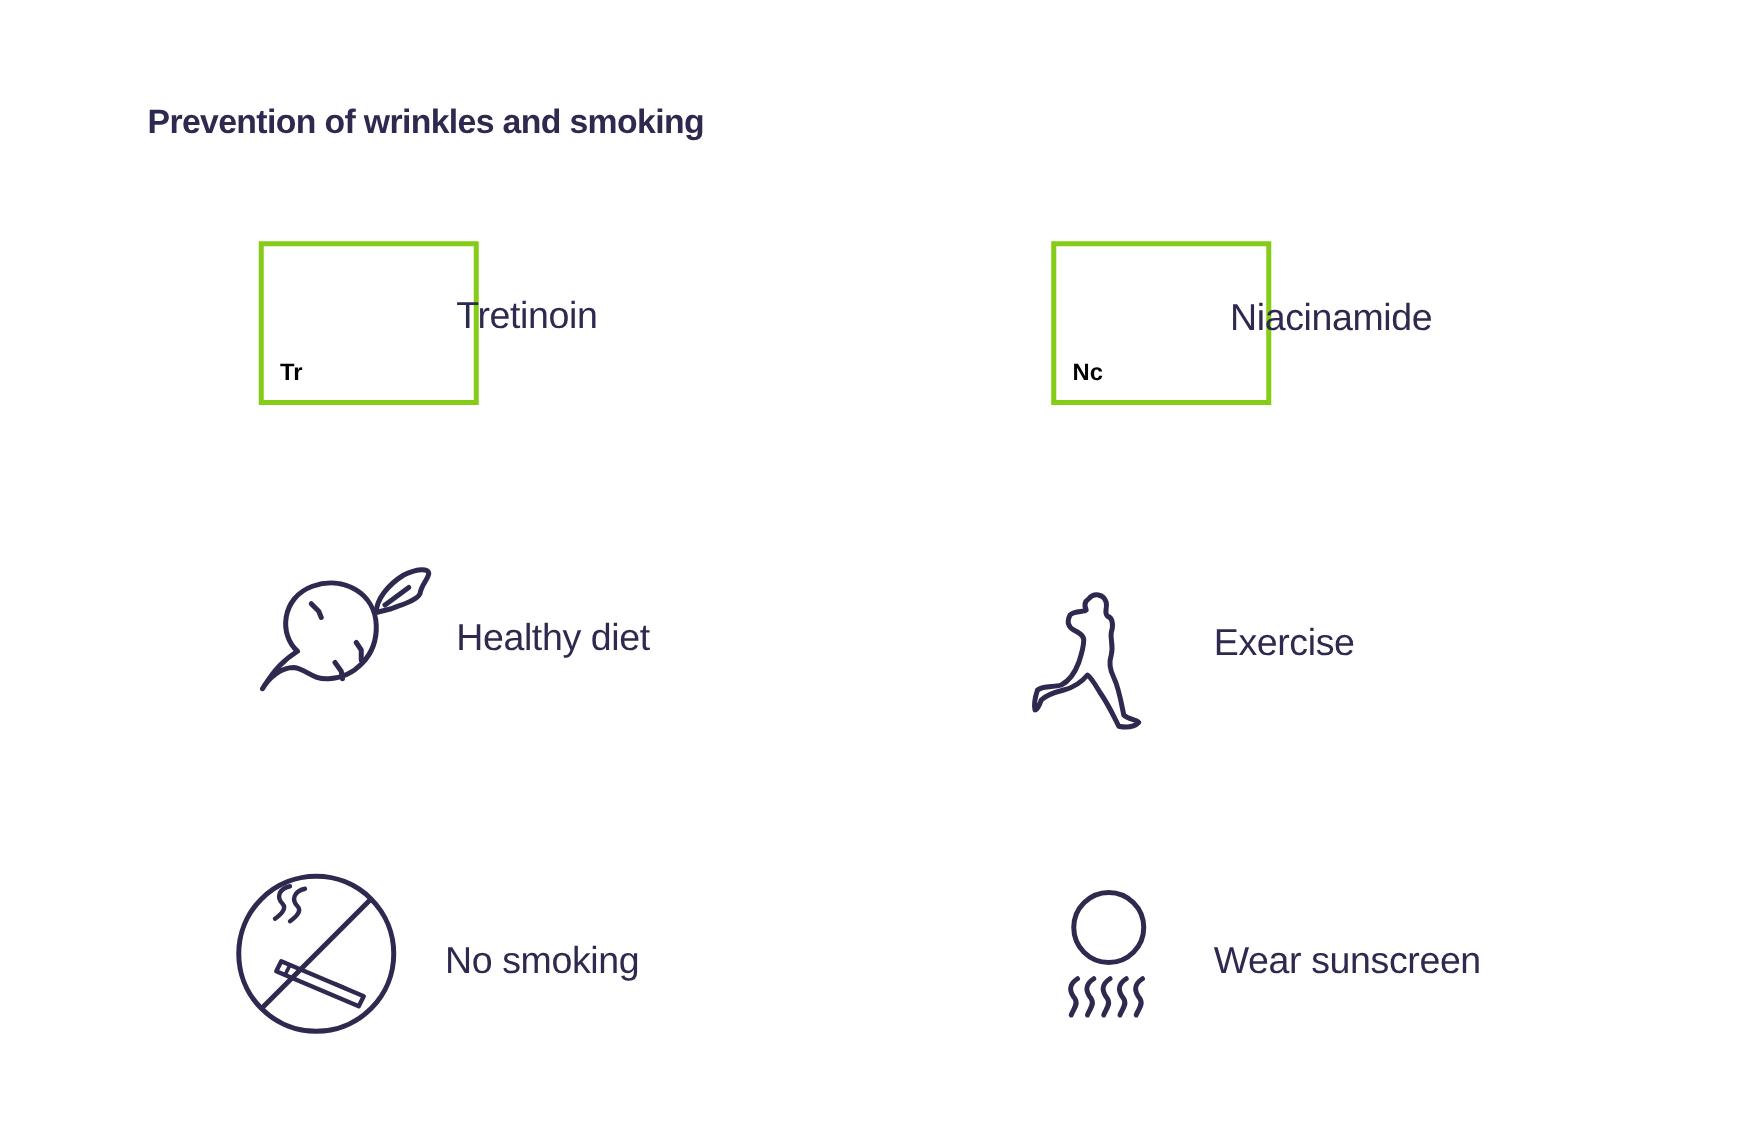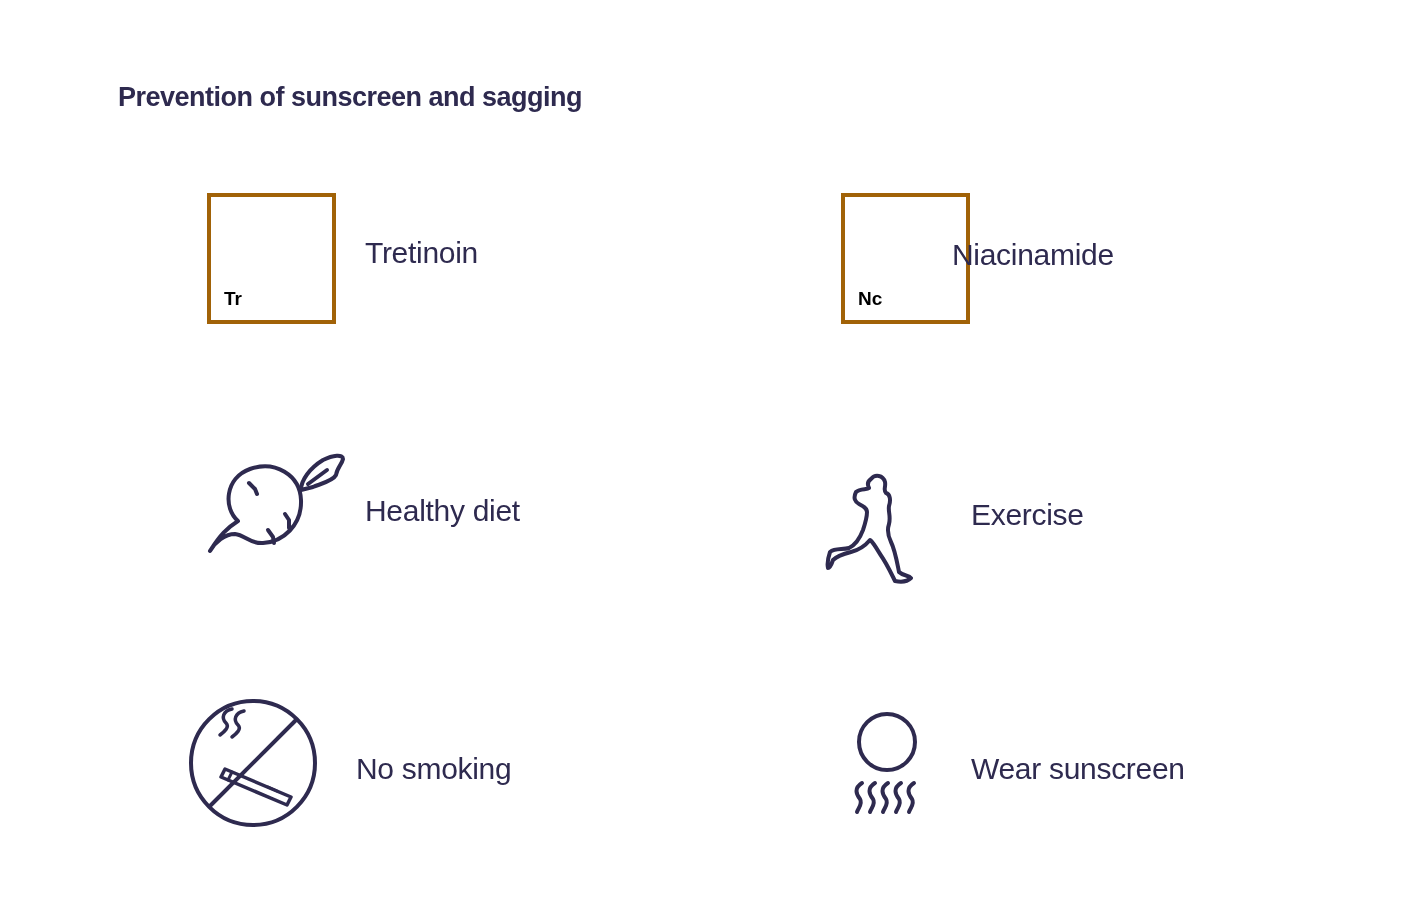--- a/index.html
+++ b/index.html
@@ -2,41 +2,41 @@
 <html><head>
 <meta charset="utf-8">
 <style>
   html, body { margin:0; padding:0; background:#ffffff; }
   body { width:1401px; height:901px; position:relative; overflow:hidden;
          font-family:"Liberation Sans", sans-serif; color:#2e2a4f; }
   .title { position:absolute; left:118px; top:82px; font-size:27px; font-weight:bold;
            letter-spacing:-0.5px; color:#2e2a4f; margin:0; }
   .item { position:absolute; }
   .label { position:absolute; font-size:30px; color:#2e2a4f; white-space:nowrap; letter-spacing:-0.3px; }
-  .elbox { position:absolute; width:121px; height:123px; border:4px solid #a16207; box-sizing:content-box; }
+  .elbox { position:absolute; width:121px; height:123px; border:4px solid #84cc16; box-sizing:content-box;padding-left:47px; }
   .elbox .sym { position:absolute; left:13px; bottom:10px; font-size:19px; font-weight:bold; color:#000; }
   svg { position:absolute; overflow:visible; }
 </style>
 </head>
 <body>
 
-<h1 class="title">Prevention of sunscreen and sagging</h1>
+<h1 class="title">Prevention of wrinkles and smoking</h1>
 
 <div class="item">
   <div class="elbox" style="left:207px; top:193px;">
     <span class="sym">Tr</span>
   </div>
   <span class="label" style="left:365px; top:236px;">Tretinoin</span>
 </div>
 
 <div class="item">
   <div class="elbox" style="left:817px; top:193px;margin-left:24px;">
     <span class="sym">Nc</span>
   </div>
-  <span class="label" style="left:952px; top:238px;">Niacinamide</span>
+  <span class="label" style="left:984px; top:238px;">Niacinamide</span>
 </div>
 
 <div class="item">
   <svg style="left:205px; top:450px;" width="145" height="110" viewBox="0 0 145 110" fill="none" stroke="#2e2a4f" stroke-width="4" stroke-linecap="round" stroke-linejoin="round">
     <path d="M 33 71 C 18 58, 20 28, 45 19 C 70 10, 95 25, 96 50 C 97 75, 78 92, 58 93 C 45 94, 40 85, 30 84 C 20 84, 10 92, 5 101 C 15 85, 22 78, 33 71 Z"></path>
     <path d="M 44 33 L 50 39 L 52 44"></path>
     <path d="M 80 64 L 84 70 L 84 78"></path>
     <path d="M 63 80 L 68 87 L 69 93"></path>
     <path d="M 96 40 C 96 30, 105 18, 118 10 C 128 5, 138 4, 138 9 C 137 14, 132 18, 131 25 C 128 31, 115 34, 108 37 C 104 38, 100 39, 96 40 Z"></path>
     <path d="M 103 34 L 122 20"></path>

